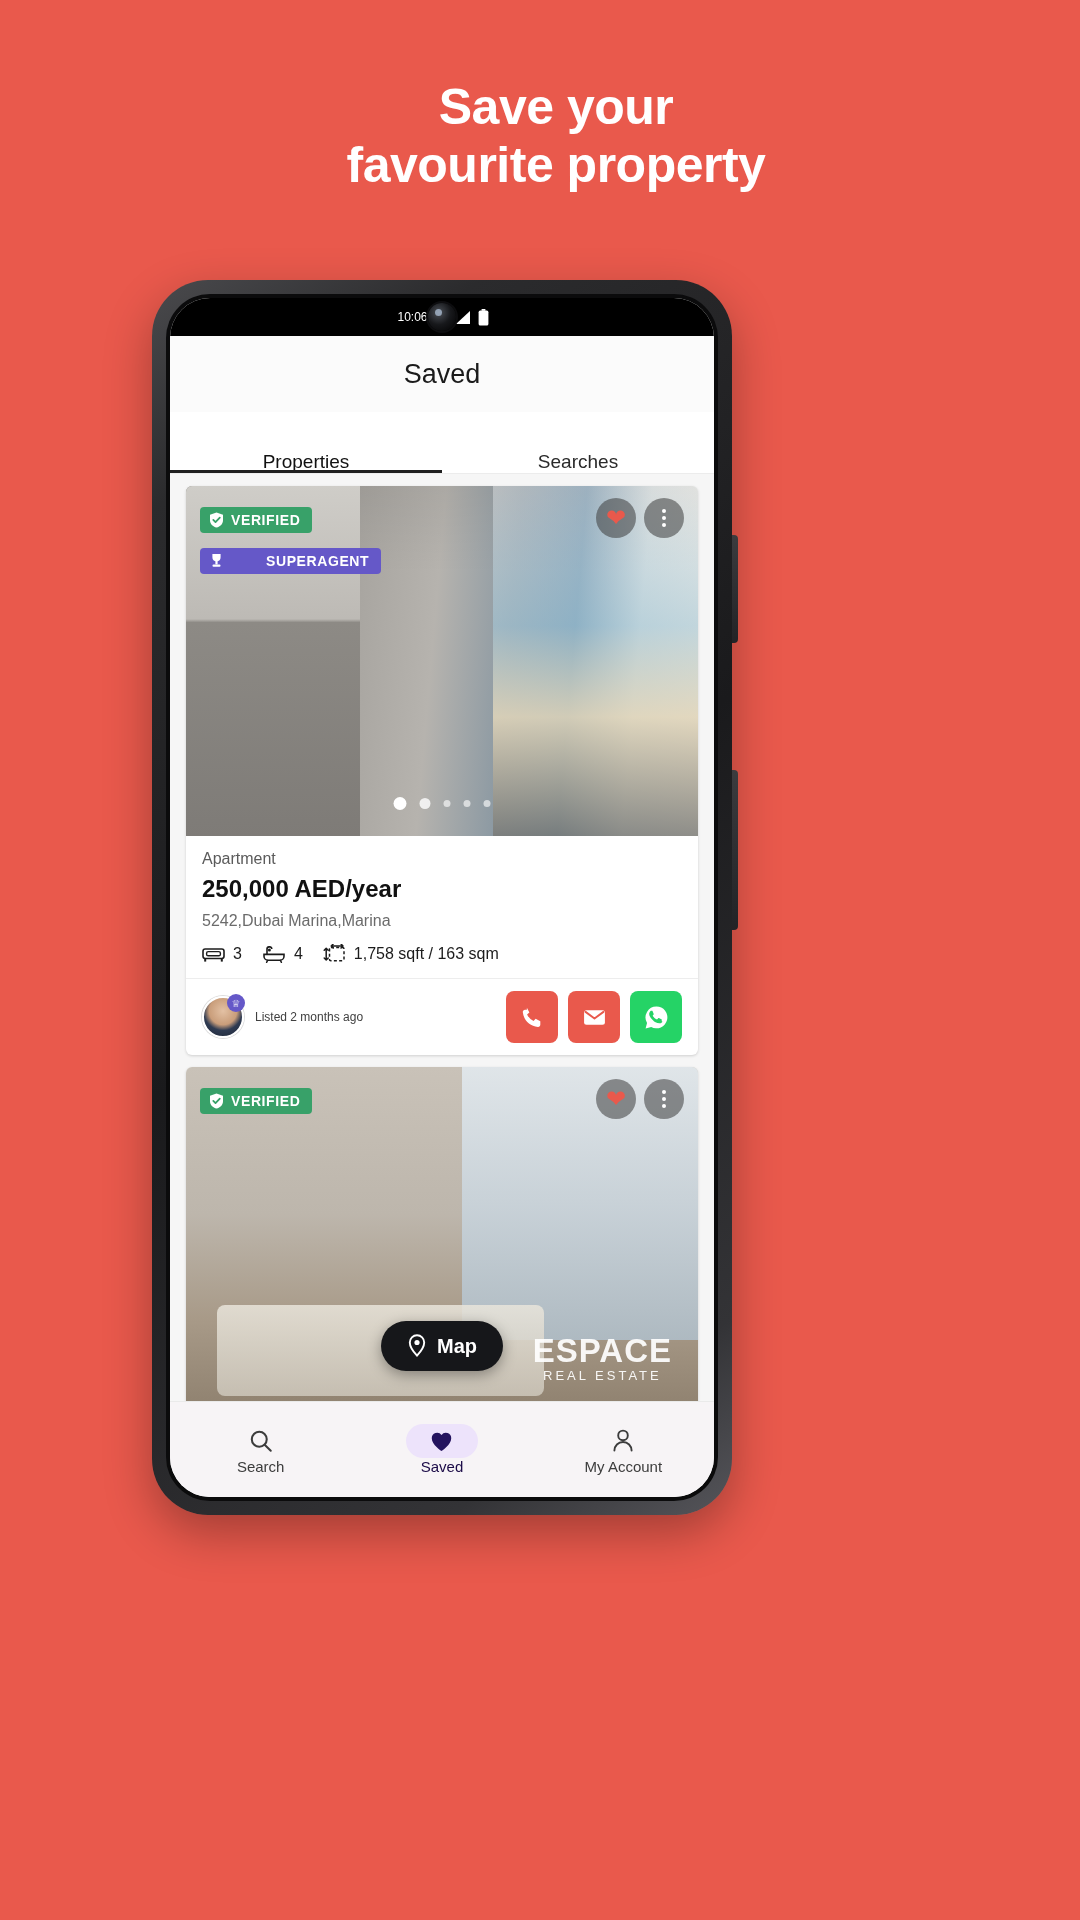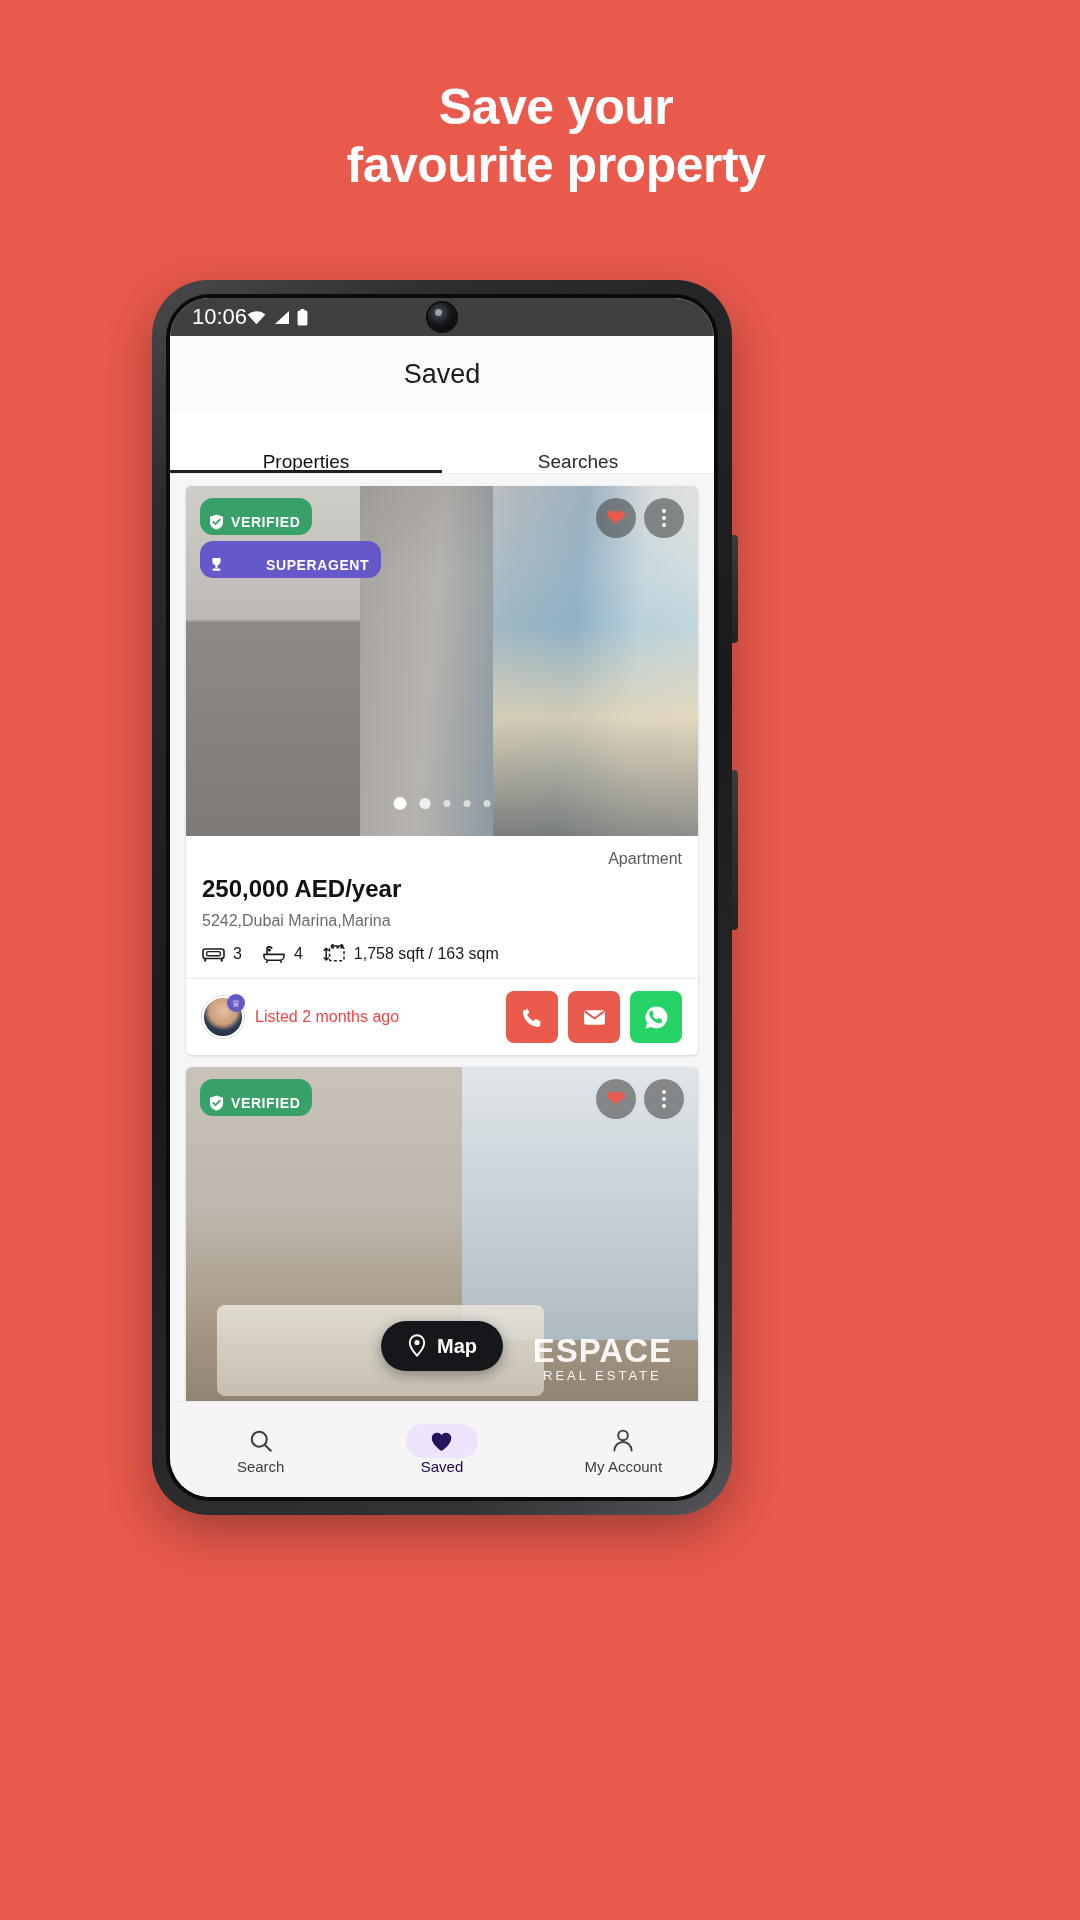--- a/index.html
+++ b/index.html
@@ -39,23 +39,23 @@
   
   .btn-side {
     position: absolute; right: -6px; width: 6px; border-radius: 0 4px 4px 0;
     background: linear-gradient(180deg,#3b3b3e,#232326);
   }
   .btn-side.b1 { top: 255px; height: 108px; }
   .btn-side.b2 { top: 490px; height: 160px; }
 
   
   .statusbar {
-    height: 38px; background: #404040; color: #fff;
-    display: flex; align-items: center; justify-content: flex-start;
-    padding: 0 20px 0 22px; font-size: 22px; position: relative;
+    height: 38px; background: #000000; color: #fff;
+    display: flex; align-items: center; justify-content: center;
+    padding: 0 20px 0 22px; font-size: 12px; position: relative;
   }
   .status-icons { display: flex; align-items: center; gap: 7px; }
   .punchhole {
     position: absolute; left: 50%; top: 50%;
     transform: translate(-50%,-50%);
     width: 28px; height: 28px; border-radius: 50%;
     background: radial-gradient(circle at 38% 34%, #4c5057 0%, #17181b 48%, #000 100%);
     box-shadow: 0 0 0 2px #0d0d0f;
   }
   .punchhole::after {
@@ -127,22 +127,22 @@
     border-radius: 8px;
     background: linear-gradient(180deg, rgba(233,229,219,0.85), rgba(206,200,188,0.85));
   }
 
   .badges {
     position: absolute; left: 14px; top: 12px; z-index: 4;
     display: flex; flex-direction: column; gap: 6px; align-items: flex-start;
   }
   .badge {
     display: inline-flex; align-items: center; gap: 7px;
-    padding: 16px 12px 5px 9px; border-radius: 13px;
-    font-size: 14px; font-weight: bold; color: #fff; letter-spacing: 0.6px;
+    padding: 5px 12px 5px 9px; border-radius: 4px;
+    font-size: 14px; font-weight: bold; color: #fff; letter-spacing: 0.6px; margin-top: 9px;
   }
   .badge.verified { background: #38A169; }
   .badge.superagent { background: #6558C8; gap: 42px; }
 
   .photo-actions {
     position: absolute; right: 14px; top: 12px; z-index: 4;
     display: flex; align-items: center; gap: 8px;
   }
   .round-btn {
     width: 40px; height: 40px; border-radius: 50%;
@@ -166,21 +166,21 @@
 
   .watermark {
     position: absolute; right: 26px; bottom: 34px; z-index: 3;
     text-align: center; color: rgba(255,255,255,0.92);
   }
   .watermark .wm1 { font-size: 33px; font-weight: bold; letter-spacing: 1px; }
   .watermark .wm2 { font-size: 13px; letter-spacing: 3px; margin-top: -2px; }
 
   
   .cbody { padding: 14px 16px 14px 16px; }
-  .ptype { font-size: 16px; color: #5a5a5a; text-align: right; }
+  .ptype { font-size: 16px; color: #5a5a5a; }
   .pprice { font-size: 24px; font-weight: bold; color: #111; margin-top: 7px; }
   .paddr { font-size: 16px; color: #6b6b6b; margin-top: 9px; }
   .specs { display: flex; align-items: center; gap: 20px; margin-top: 14px; }
   .spec { display: flex; align-items: center; gap: 8px; font-size: 16px; color: #1c1c1c; }
   .spec svg { display: block; }
 
   .agentrow {
     border-top: 1px solid #ededed;
     padding: 12px 16px; display: flex; align-items: center; justify-content: space-between;
   }
@@ -188,21 +188,21 @@
   .avatar {
     position: relative; width: 42px; height: 42px; border-radius: 50%;
     background: radial-gradient(circle at 50% 34%, #e3c1a4 0%, #c99d7a 44%, #2f3b52 62%, #1d2433 100%);
     border: 2px solid #fff; box-shadow: 0 0 0 1px #ddd;
   }
   .avatar .crown {
     position: absolute; right: -3px; top: -4px; width: 18px; height: 18px;
     border-radius: 50%; background: #6558C8; color: #fff;
     display: flex; align-items: center; justify-content: center; font-size: 10px;
   }
-  .listed { font-size: 16px; color: #ef4444; }
+  .listed { font-size: 12px; color: #404040; }
   .contacts { display: flex; align-items: center; gap: 10px; }
   .cbtn {
     width: 52px; height: 52px; border-radius: 8px;
     display: flex; align-items: center; justify-content: center;
   }
   .cbtn.call { background: #E9594C; }
   .cbtn.mail { background: #E9594C; }
   .cbtn.wa   { background: #25D366; }
 
   

